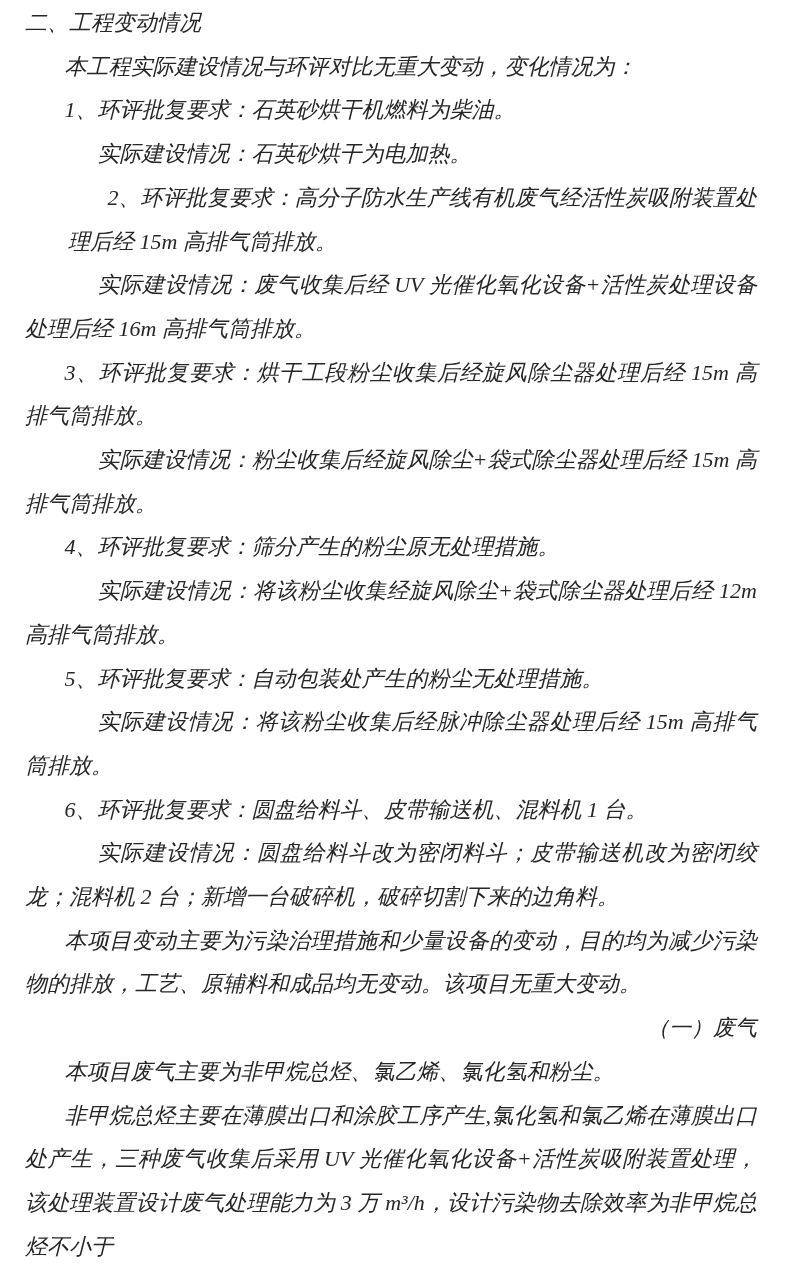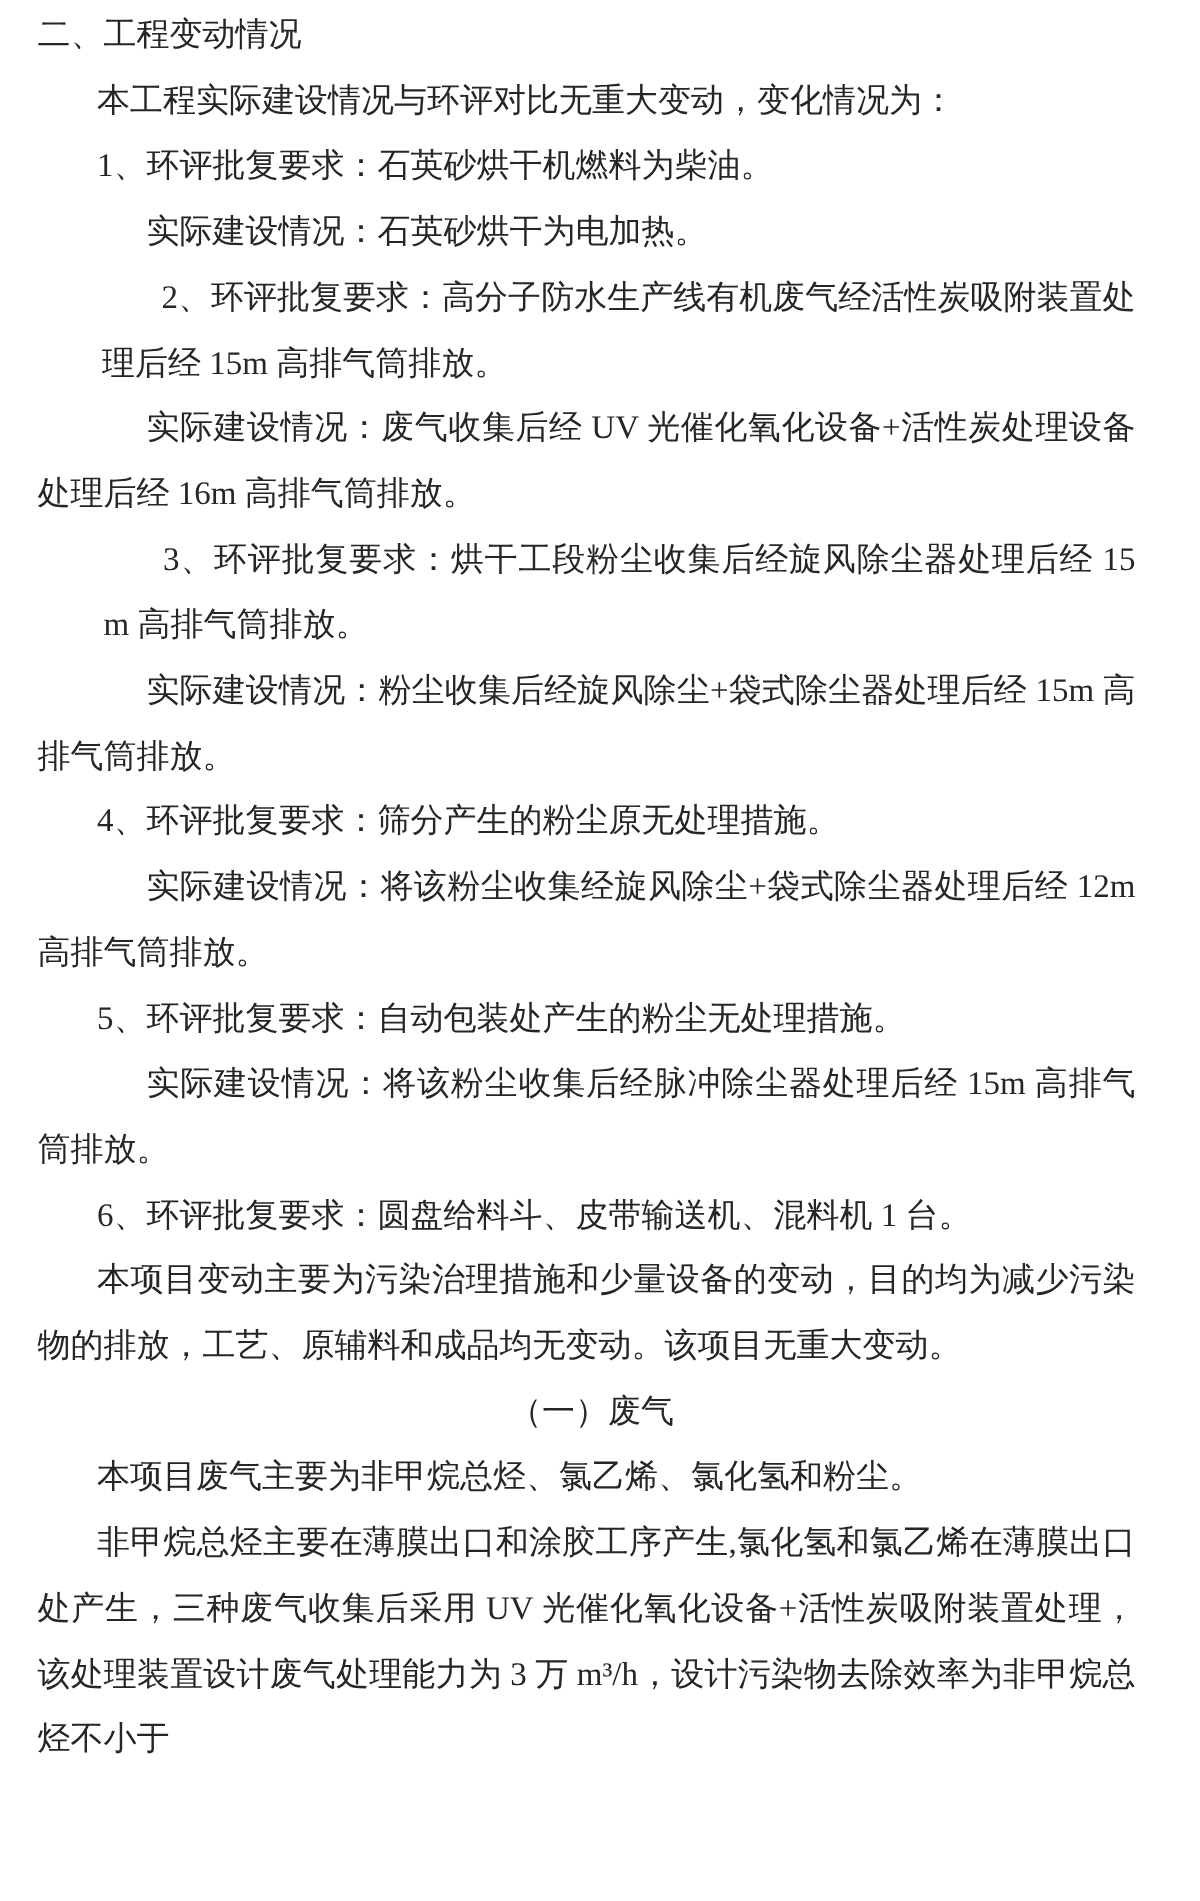--- a/index.html
+++ b/index.html
@@ -14,48 +14,50 @@
     font-family: "Liberation Serif", "DejaVu Serif", serif;
     color: #262626;
   }
   #doc {
     box-sizing: border-box;
     width: 782px;
     height: 1267px;
     padding: 1px 25px 0 25px;
     font-size: 22px;
     line-height: 43.7px;
+    font-style: italic;
   }
   .para {
     margin: 0;
     text-align: justify;
     text-justify: inter-character;
     word-break: break-all;
   }
   .heading {
     text-align: left;
   }
   .subheading {
-    text-align: center;
+    text-align: right;
   }
 </style>
 </head>
 <body>
 
 <div id="doc">
     <div class="para heading" style="text-indent: 0em;">二、工程变动情况</div>
     <div class="para body" style="text-indent: 1.8em;">本工程实际建设情况与环评对比无重大变动，变化情况为：</div>
     <div class="para body" style="text-indent: 1.8em;">1、环评批复要求：石英砂烘干机燃料为柴油。</div>
     <div class="para body" style="text-indent: 3.3em;">实际建设情况：石英砂烘干为电加热。</div>
     <div class="para body" style="text-indent: 1.8em; margin-left: 43px;">2、环评批复要求：高分子防水生产线有机废气经活性炭吸附装置处理后经 15m 高排气筒排放。</div>
     <div class="para body" style="text-indent: 3.3em;">实际建设情况：废气收集后经 UV 光催化氧化设备+活性炭处理设备处理后经 16m 高排气筒排放。</div>
-    <div class="para body" style="text-indent: 1.8em; margin-left: 44px;">3、环评批复要求：烘干工段粉尘收集后经旋风除尘器处理后经 15m 高排气筒排放。</div>
+    <div class="para body" style="text-indent: 1.8em;">3、环评批复要求：烘干工段粉尘收集后经旋风除尘器处理后经 15m 高排气筒排放。</div>
     <div class="para body" style="text-indent: 3.3em;">实际建设情况：粉尘收集后经旋风除尘+袋式除尘器处理后经 15m 高排气筒排放。</div>
     <div class="para body" style="text-indent: 1.8em;">4、环评批复要求：筛分产生的粉尘原无处理措施。</div>
     <div class="para body" style="text-indent: 3.3em;">实际建设情况：将该粉尘收集经旋风除尘+袋式除尘器处理后经 12m 高排气筒排放。</div>
     <div class="para body" style="text-indent: 1.8em;">5、环评批复要求：自动包装处产生的粉尘无处理措施。</div>
     <div class="para body" style="text-indent: 3.3em;">实际建设情况：将该粉尘收集后经脉冲除尘器处理后经 15m 高排气筒排放。</div>
     <div class="para body" style="text-indent: 1.8em;">6、环评批复要求：圆盘给料斗、皮带输送机、混料机 1 台。</div>
+    <div class="para body" style="text-indent: 3.3em;">实际建设情况：圆盘给料斗改为密闭料斗；皮带输送机改为密闭绞龙；混料机 2 台；新增一台破碎机，破碎切割下来的边角料。</div>
     <div class="para body" style="text-indent: 1.8em;">本项目变动主要为污染治理措施和少量设备的变动，目的均为减少污染物的排放，工艺、原辅料和成品均无变动。该项目无重大变动。</div>
     <div class="para subheading" style="text-indent: 0.3em;">（一）废气</div>
     <div class="para body" style="text-indent: 1.8em;">本项目废气主要为非甲烷总烃、氯乙烯、氯化氢和粉尘。</div>
     <div class="para body" style="text-indent: 1.8em;">非甲烷总烃主要在薄膜出口和涂胶工序产生,氯化氢和氯乙烯在薄膜出口处产生，三种废气收集后采用 UV 光催化氧化设备+活性炭吸附装置处理，该处理装置设计废气处理能力为 3 万 m³/h，设计污染物去除效率为非甲烷总烃不小于</div>
   </div>
 
 </body></html>

